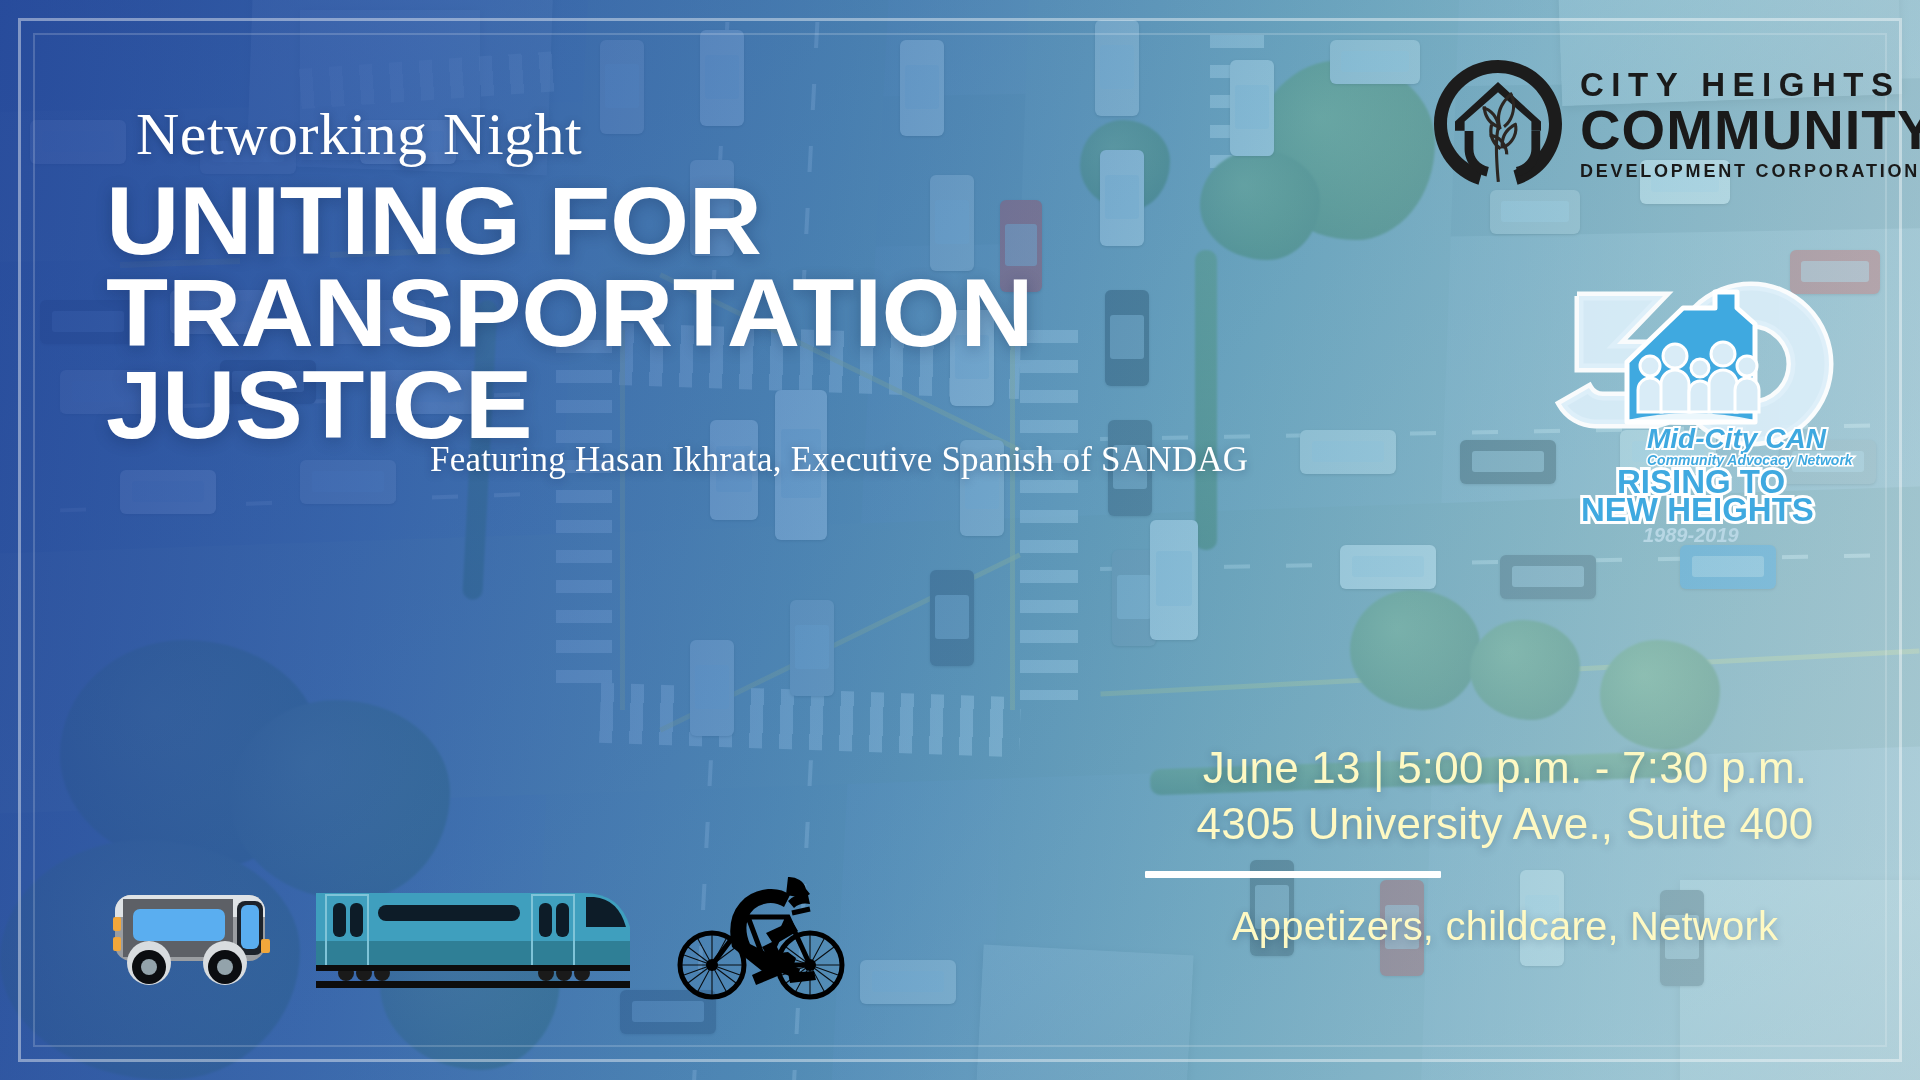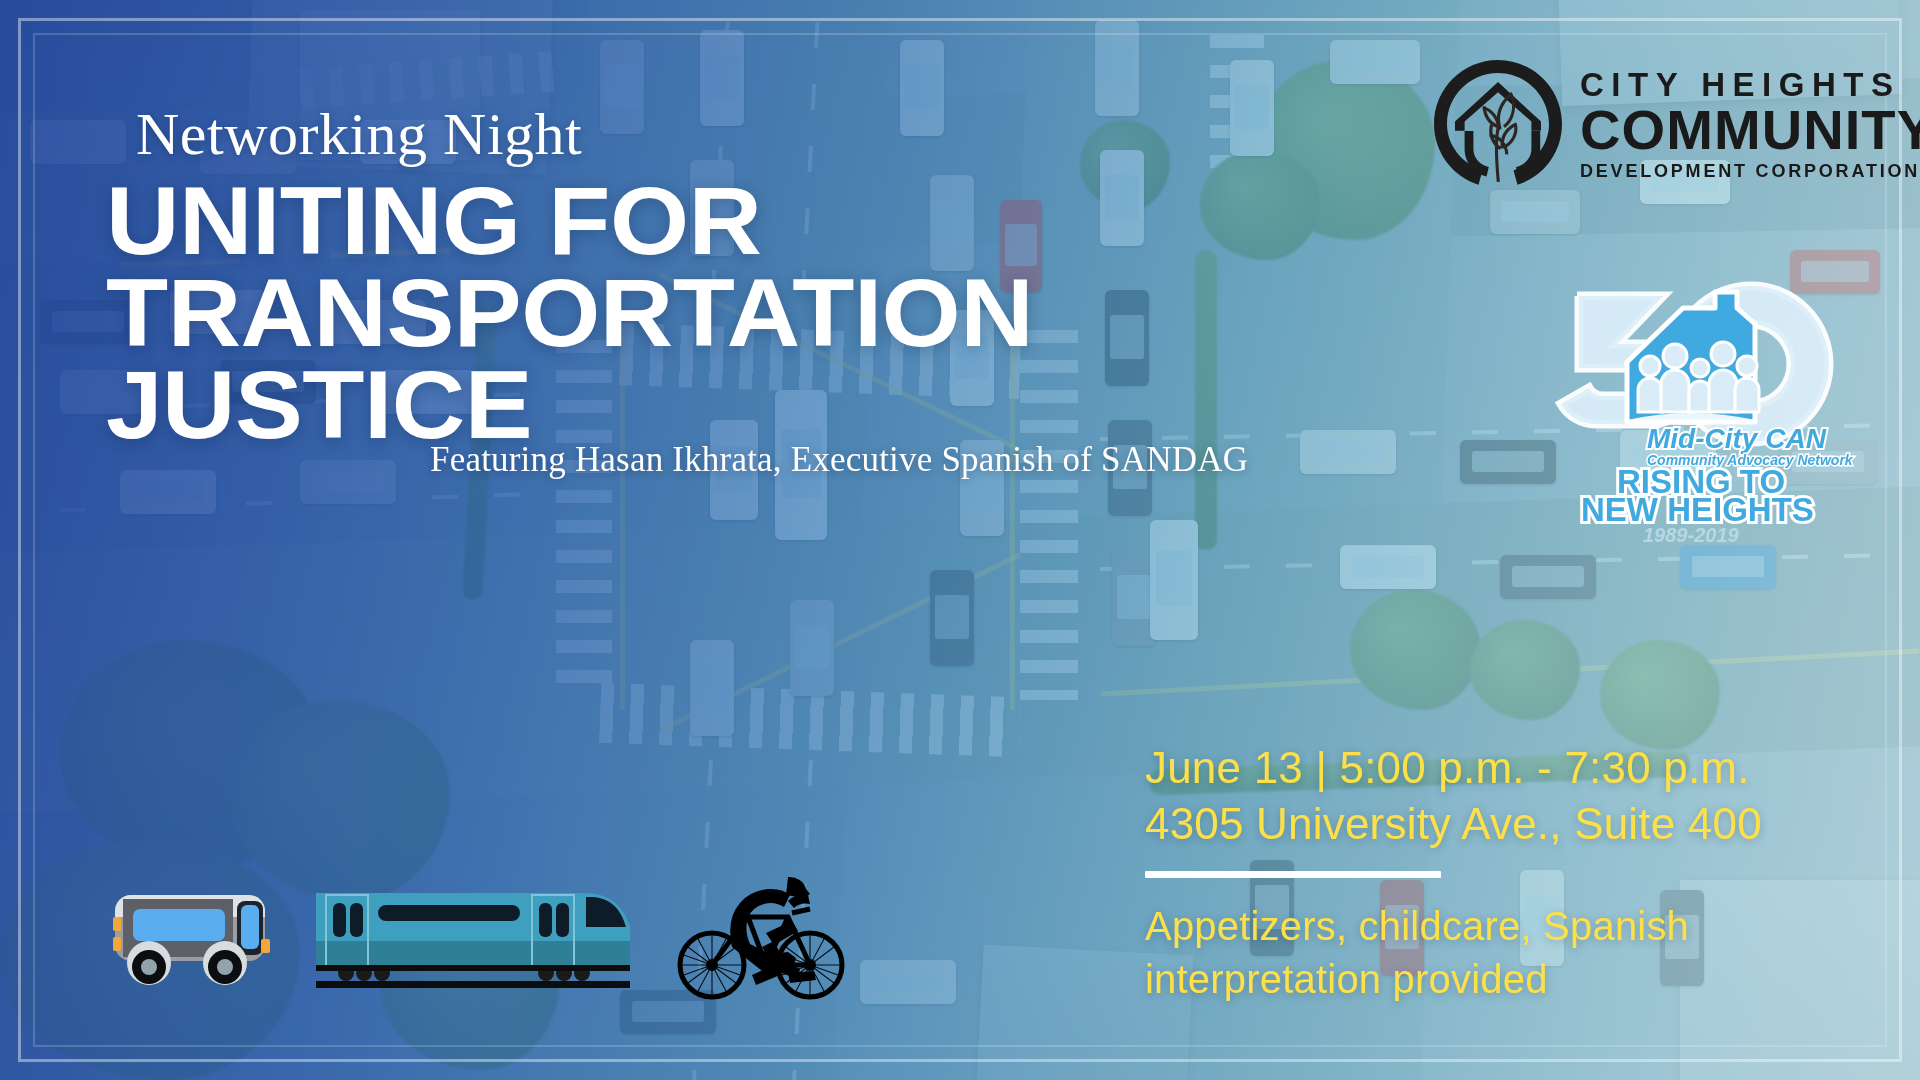--- a/index.html
+++ b/index.html
@@ -122,21 +122,21 @@
   .headline .l2{ display:block; }
 
   .featuring{
     position:absolute; left:430px; top:440px;
     font-family:"Liberation Serif", serif;
     font-size:35px; color:#fff; letter-spacing:.2px;
     text-shadow:0 2px 8px rgba(10,30,70,.35);
   }
 
   
-  .details{ position:absolute; left:1145px; top:740px; width:720px; color:#fde047; }
+  .details{ position:absolute; left:1145px; top:740px; width:720px; color:#fef9c3;text-align:center; }
   .details .line{
     font-size:44px; line-height:1.28; font-weight:400; letter-spacing:.2px;
     text-shadow:0 2px 8px rgba(10,40,70,.28);
   }
   .rule{
     width:296px; height:7px; background:#fff; margin:18px 0 22px 0; border-radius:1px;
   }
   .details .note{
     font-size:40px; line-height:1.34; font-weight:400; letter-spacing:.2px;
     text-shadow:0 2px 8px rgba(10,40,70,.28);
@@ -285,22 +285,21 @@
       <span class="l1">UNITING FOR</span>
       <span class="l2">TRANSPORTATION JUSTICE</span>
     </div>
 
     <div class="featuring">Featuring Hasan Ikhrata, Executive Spanish of SANDAG</div>
 
     <div class="details">
       <div class="line">June 13 | 5:00 p.m. - 7:30 p.m.</div>
       <div class="line">4305 University Ave., Suite 400</div>
       <div class="rule"></div>
-      <div class="note">Appetizers, childcare, Spanish</div>
-      <div class="note">interpretation provided</div>
+      <div class="note">Appetizers, childcare, Network</div>
     </div>
 
     <div class="chcdc">
       <span class="chcdc-mark">
         <svg viewBox="0 0 132 132" xmlns="http://www.w3.org/2000/svg">
           <path fill="#1c1c1c" d="M66 2C30.7 2 2 30.7 2 66c0 28.5 18.7 52.6 44.5 60.8l4-14.4C29.6 105.2 15 87.2 15 66 15 37.9 37.9 15 66 15s51 22.9 51 51c0 21.2-14.6 39.2-35.5 46.4l4 14.4C111.3 118.6 130 94.5 130 66 130 30.7 101.3 2 66 2z"></path>
           <path fill="#1c1c1c" d="M66 24 23 63.5v9.3l9.6 0V63.5L66 34.2l33.4 29.3v9.3l9.6 0v-9.3z"></path>
           <path fill="#1c1c1c" d="M32.6 73v18c0 13.4 9.4 24.3 21.9 27.4l2.3-9.3C47.6 106.8 41.4 99.6 41.4 91V73z"></path>
           <path fill="#1c1c1c" d="M99.4 73v18c0 8.6-6.2 15.8-15.4 18.1l2.3 9.3C98.8 115.3 108.2 104.4 108.2 91V73z"></path>
           <path fill="#2b2622" d="M64.8 124c-1.3-14.5-1.9-25.8-1.9-33.9 0-10.4.9-18.3 2.7-23.8l2.9 1c-1.6 5.1-2.5 12.7-2.5 22.8 0 8 .6 19.2 1.9 33.6z"></path>

